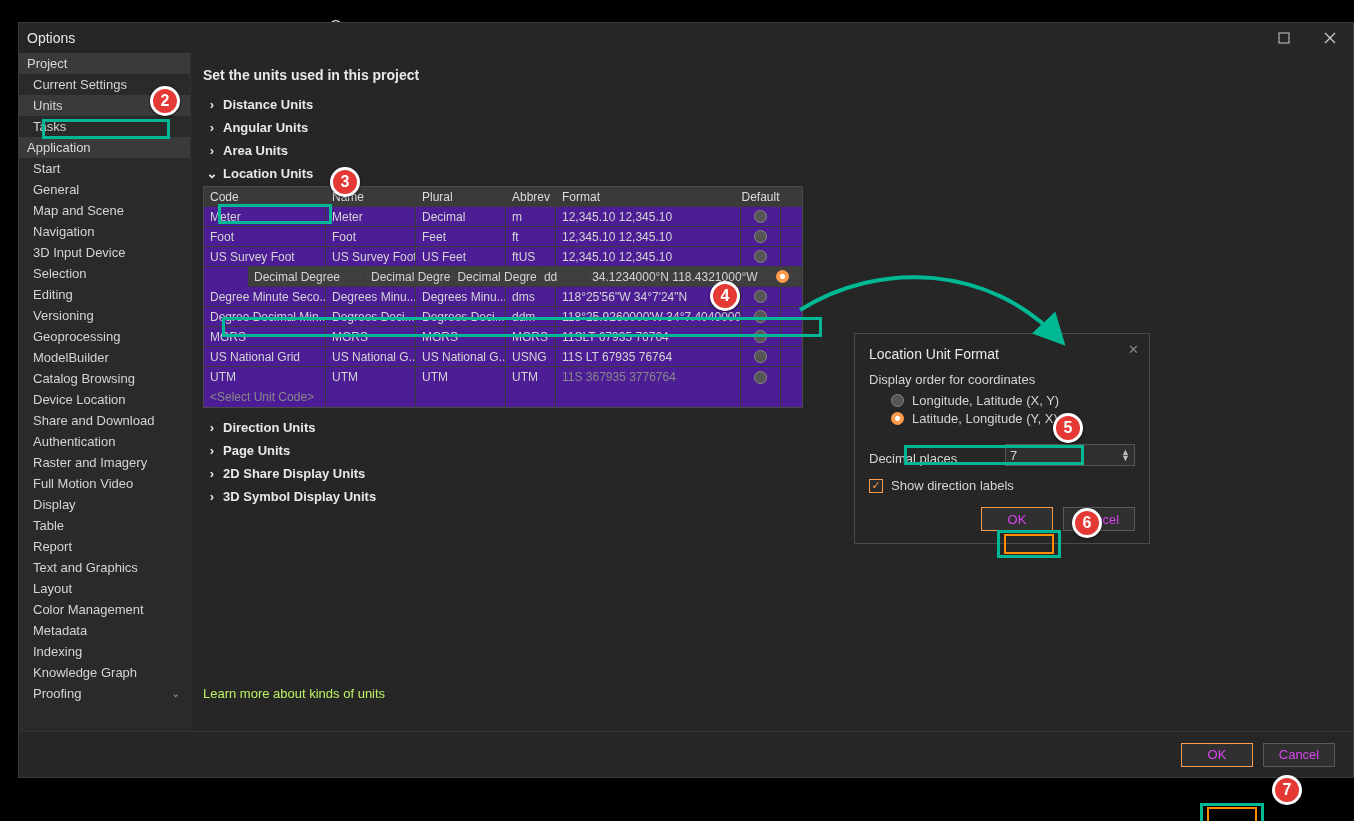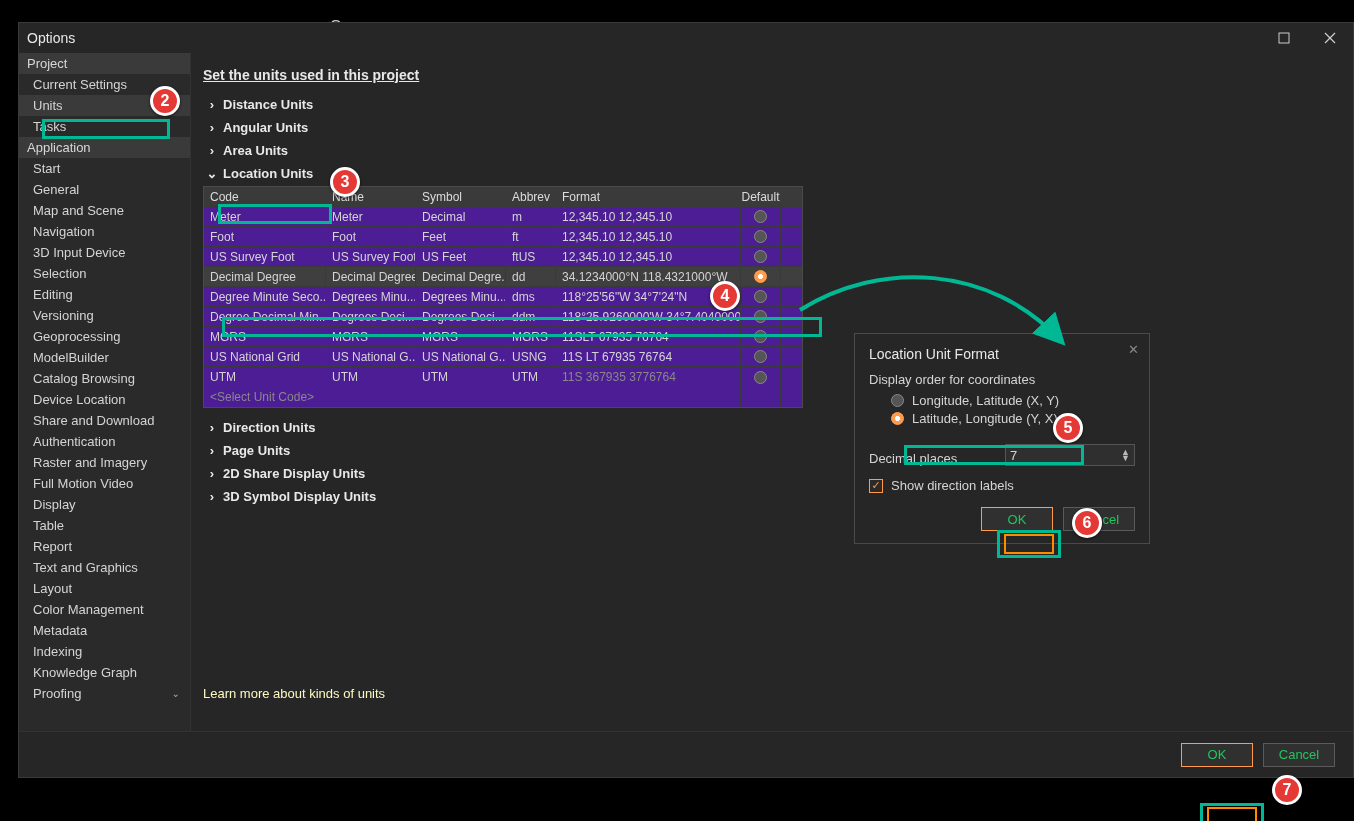--- a/index.html
+++ b/index.html
@@ -12,35 +12,35 @@
 .titlebar .ctrl { width:46px; height:30px; display:flex; align-items:center; justify-content:center; color:#ccc; }
 .body { flex:1; display:flex; overflow:hidden; }
 .sidebar { width:172px; background:#2a2a2a; border-right:1px solid #333; overflow-y:auto; position:relative; }
 .sidebar::-webkit-scrollbar { width:8px; }
 .sidebar::-webkit-scrollbar-thumb { background:#555; }
 .side-head { background:#3a3a3a; padding:3px 8px; color:#d8d8d8; font-size:13px; }
 .side-item { padding:3px 10px 3px 14px; color:#d4d4d4; cursor:default; display:flex; align-items:center; }
 .side-item.sel { background:#3a3a3a; }
 .side-item .chev { margin-left:auto; font-size:10px; color:#aaa; }
 .main { flex:1; padding:14px 16px 0 12px; position:relative; overflow:hidden; }
-.main h1 { font-size:14px; font-weight:700; color:#e8e8e8; margin-bottom:10px;text-decoration:underline; }
+.main h1 { font-size:14px; font-weight:700; color:#e8e8e8; margin-bottom:10px; }
 .section { display:flex; align-items:center; gap:4px; padding:4px 2px; font-weight:700; color:#e8e8e8; font-size:13px; }
 .section .chv { width:14px; text-align:center; }
 .table { border:1px solid #4a4a4a; background:#4c1d95; font-size:12px; margin:1px 0 8px 0; width:600px; }
 .table .row { display:flex; height:20px; border-bottom:1px solid #3a3a3a; }
 .table .row:last-child { border-bottom:none; }
 .table .hdr { background:#3a3a3a; color:#dcdcdc; }
 .table .cell { border-right:1px solid #3a3a3a; padding:1px 6px; overflow:hidden; white-space:nowrap; text-overflow:ellipsis; display:flex; align-items:center; }
 .c-code{width:122px;} .c-name{width:90px;} .c-plural{width:90px;} .c-abbrev{width:50px;} .c-format{width:185px;} .c-def{width:40px; border-right:none; justify-content:center;}
-.table .row.sel { background:#3f3f3f; }
+.table .row.sel { background:#3f3f3f;margin-left:44px; }
 .radio-dot { width:13px; height:13px; border-radius:50%; border:1px solid #888; background:#555; display:inline-block; }
 .radio-dot.on { border-color:#ff9b4a; background:#ff9b4a radial-gradient(circle,#fff 0 30%,#ff9b4a 31% 100%); }
-.learn-link { color:#fef9c3; font-size:13px; position:absolute; bottom:30px; left:12px; }
+.learn-link { color:#bef264; font-size:13px; position:absolute; bottom:30px; left:12px; }
 .footer { height:46px; border-top:1px solid #333; display:flex; align-items:center; justify-content:flex-end; padding-right:18px; gap:10px; }
-.btn { min-width:72px; height:24px; background:#303030; border:1px solid #5a5a5a; color:#22c55e; font-size:13px; display:flex; align-items:center; justify-content:center; }
+.btn { min-width:72px; height:24px; background:#303030; border:1px solid #5a5a5a; color:#d946ef; font-size:13px; display:flex; align-items:center; justify-content:center; }
 .btn.ok { border:1px solid #ff9b4a; }
 .popup { position:absolute; left:854px; top:333px; width:296px; background:#262626; border:1px solid #4a4a4a; padding:12px 14px 12px 14px; }
 .popup .p-title { font-size:14px; color:#e8e8e8; margin-bottom:10px; }
 .popup .p-close { position:absolute; right:10px; top:8px; color:#888; }
 .popup .grp-lbl { font-size:13px; color:#d4d4d4; margin-bottom:6px; }
 .popup .radio-row { display:flex; align-items:center; gap:8px; margin:3px 0 3px 22px; font-size:13px; }
 .popup .field-row { display:flex; align-items:flex-end; margin-top:18px; gap:10px; }
 .popup .spin { flex:0 0 130px; margin-left:auto; height:22px; background:#2f2f2f; border:1px solid #555; display:flex; align-items:center; padding:0 4px; justify-content:space-between; }
 .popup .spin .arrows { font-size:9px; line-height:6px; color:#bbb; display:flex; flex-direction:column; }
 .popup .chk-row { display:flex; align-items:center; gap:8px; margin-top:12px; }
@@ -129,21 +129,21 @@
         </div>
       <div class="section">
           <span class="chv">⌄</span>
           <span>Location Units</span>
         </div>
 
       <div class="table">
         <div class="row hdr">
           <div class="cell c-code">Code</div>
           <div class="cell c-name">Name</div>
-          <div class="cell c-plural">Symbol</div>
+          <div class="cell c-plural">Plural</div>
           <div class="cell c-abbrev">Abbrev</div>
           <div class="cell c-format">Format</div>
           <div class="cell c-def">Default</div>
         </div>
         <div id="table-rows">
             <div class="row">
               <div class="cell c-code">Meter</div>
               <div class="cell c-name">Meter</div>
               <div class="cell c-plural">Decimal</div>
               <div class="cell c-abbrev">m</div>

